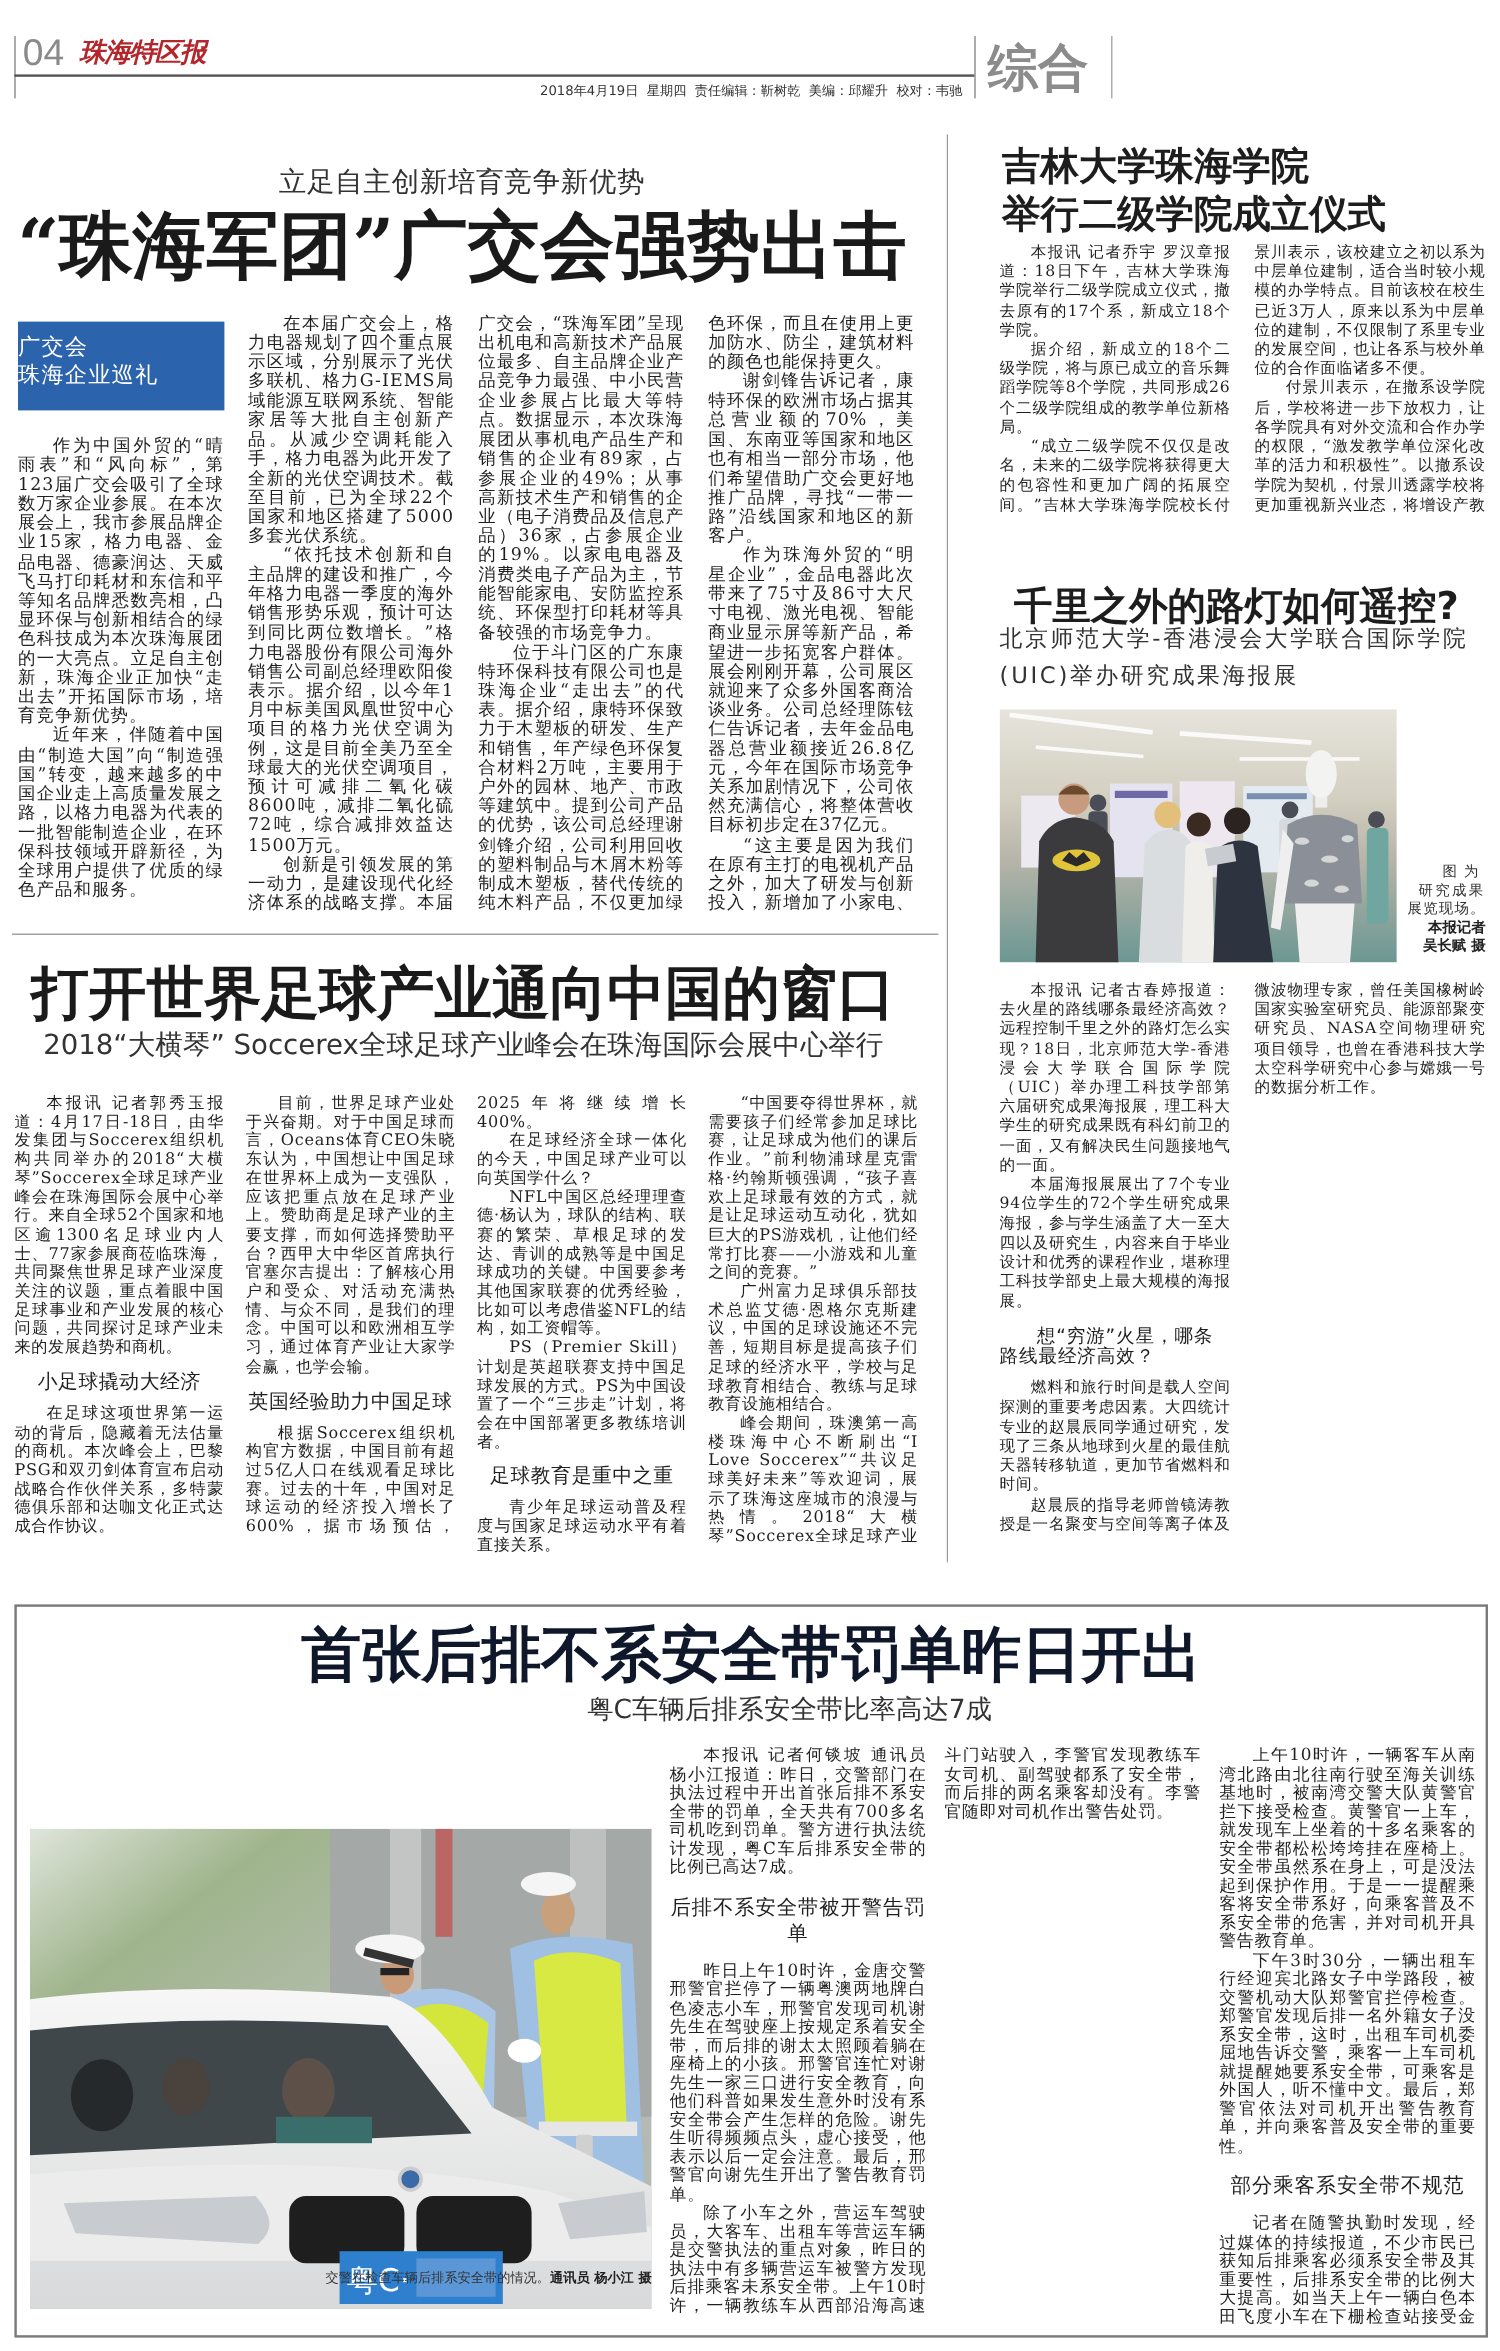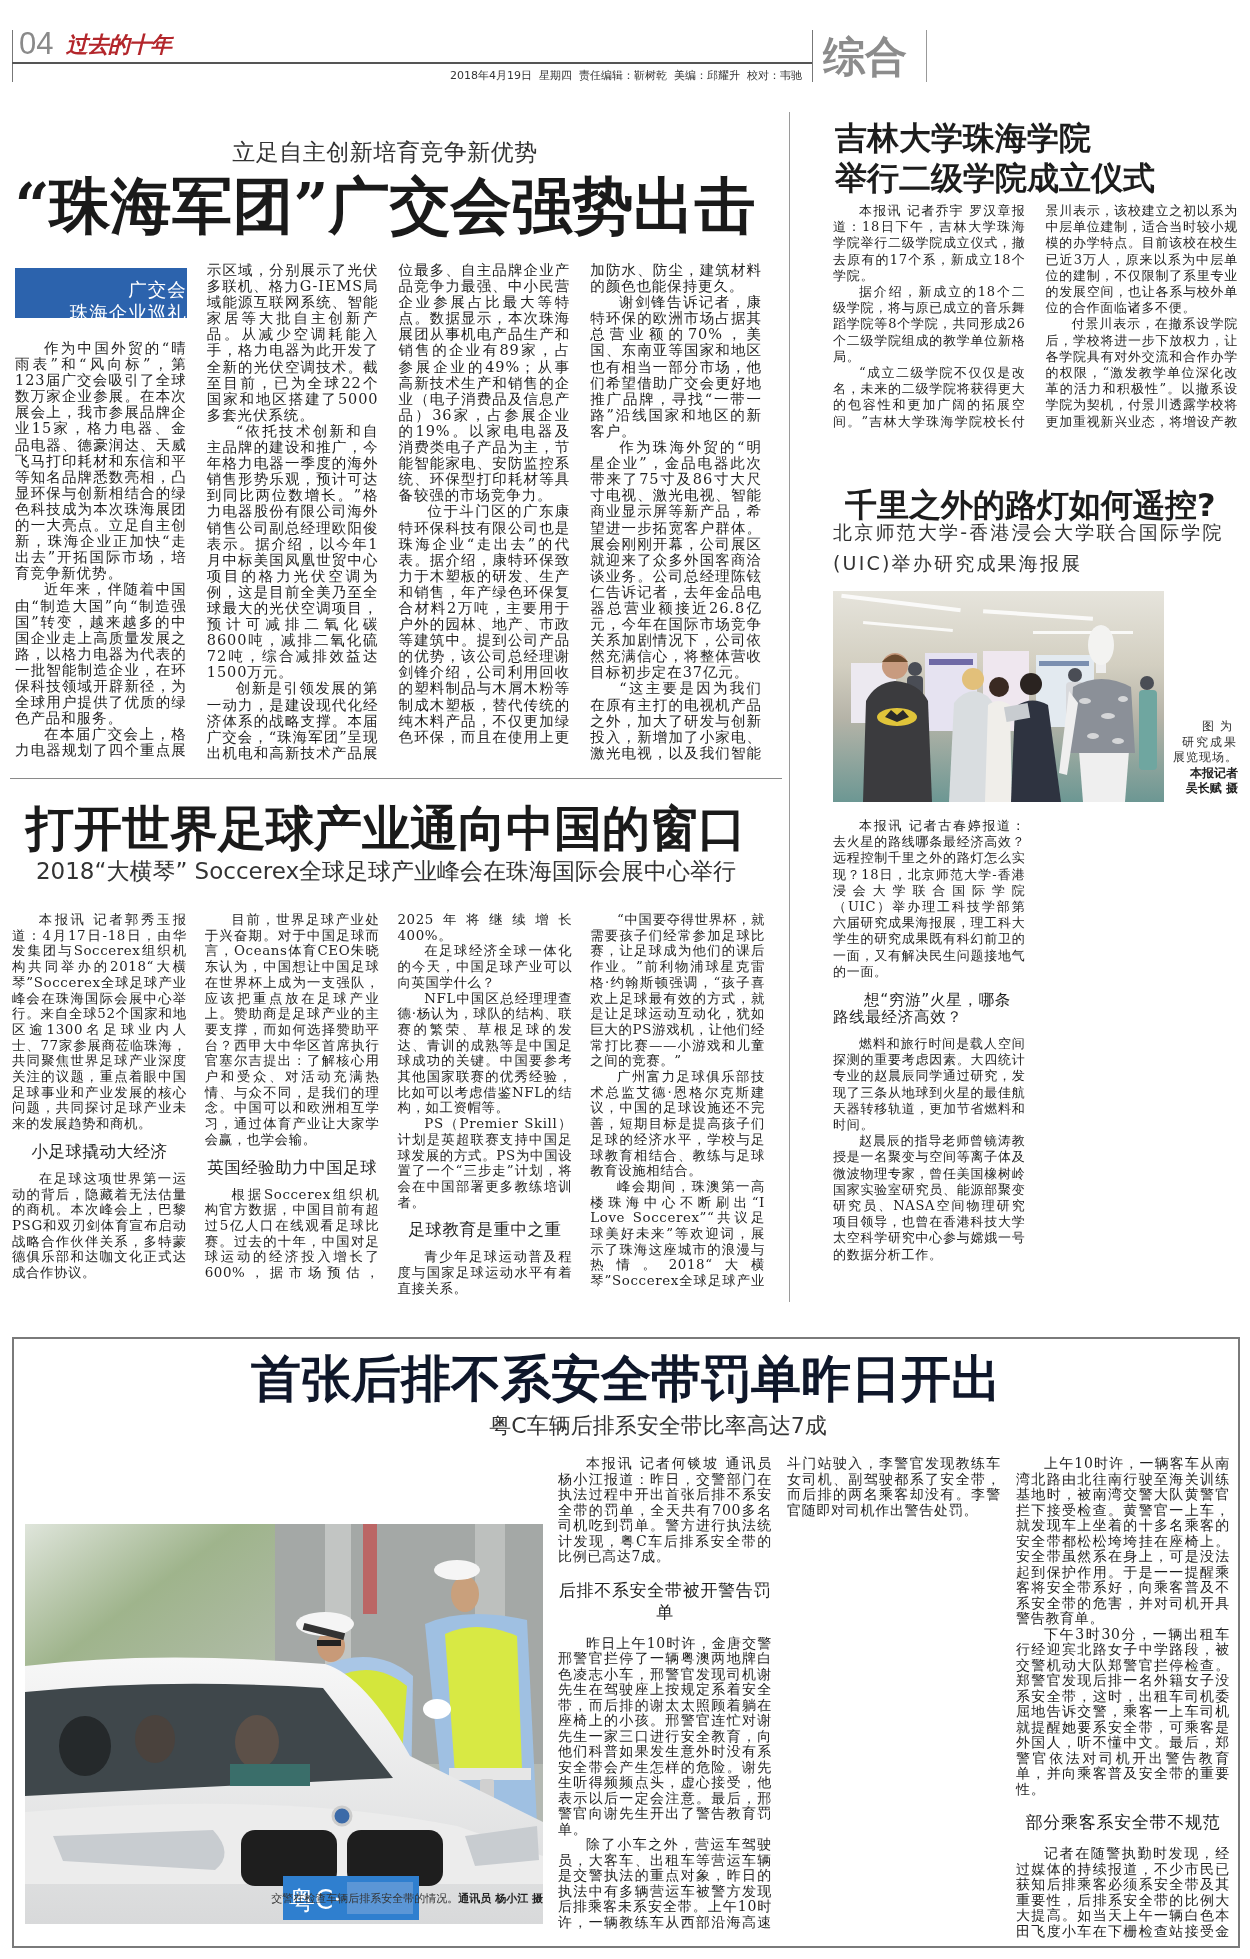--- a/index.html
+++ b/index.html
@@ -21,33 +21,33 @@
   .body p{margin:0;text-indent:2em;text-align:justify;}
   .body .sub{font-family:"DejaVu Sans",sans-serif;text-align:center;text-indent:0;break-inside:avoid;}
   .body .colbreak{break-before:column;-webkit-column-break-before:always;}
   .lead-body{column-count:4;column-gap:20px;column-fill:auto;font-size:14.5px;letter-spacing:0.9px;line-height:16.1px;overflow:hidden;}
   .fb-body{column-count:4;column-gap:18px;column-fill:auto;font-size:13.4px;letter-spacing:0.6px;line-height:15.7px;overflow:hidden;}
   .fb-body .sub{font-size:16.5px;line-height:20px;margin:10px 0 9px;letter-spacing:0.5px;}
   .rc-body{column-count:2;column-gap:20px;column-fill:auto;font-size:13px;letter-spacing:0.7px;line-height:16.2px;overflow:hidden;}
   .rc-body .sub-left{font-family:"DejaVu Sans",sans-serif;font-size:15.5px;line-height:17px;text-indent:2em;text-align:left;margin:12px 0 10px;}
   .belt-body{column-count:3;column-gap:15px;column-fill:auto;font-size:14px;letter-spacing:0.7px;line-height:15.5px;overflow:hidden;}
   .belt-body .sub{font-size:17px;line-height:22px;margin:14px 0 13px;}
-  .tag-box{background:#2c63ad;color:#fff;height:50px;margin:6px 0 22px;text-align:right;text-indent:0;
-           font-family:"DejaVu Sans",sans-serif;font-size:18.5px;line-height:23px;padding-top:10px;box-sizing:border-box;break-inside:avoid;letter-spacing:1px;padding-left:48px;}
+  .tag-box{background:#2c63ad;color:#fff;height:74px;margin:6px 0 22px;text-align:left;text-indent:0;
+           font-family:"DejaVu Sans",sans-serif;font-size:18.5px;line-height:23px;padding-top:10px;box-sizing:border-box;break-inside:avoid;letter-spacing:1px;}
   .caption{font-size:12px;line-height:15.5px;text-align:right;color:#333;}
   .caption .credit{font-family:"DejaVu Sans",sans-serif;font-weight:bold;color:#222;}
   .belt-box{border:2px solid #7a7a7a;box-sizing:border-box;}
 </style>
 </head>
 <body>
 
 <header>
   <div class="rule" style="left:12px;top:30px;width:1px;height:52px;background:#777;"></div>
   <div class="abs page-num" style="left:19px;top:27px;">04</div>
-  <div class="abs paper-name" style="left:66px;top:29px;color:#b3262b;">过去的十年</div>
+  <div class="abs paper-name" style="left:66px;top:29px;color:#b3262b;">珠海特区报</div>
   <div class="rule" style="left:12px;top:62px;width:800px;height:2px;background:#555;"></div>
   <div class="abs dateline" style="left:380px;top:69px;width:422px;">2018年4月19日  星期四  责任编辑：靳树乾  美编：邱耀升  校对：韦驰</div>
   <div class="rule" style="left:812px;top:30px;width:1px;height:52px;background:#777;"></div>
   <div class="abs section-label" style="left:823px;top:33px;">综合</div>
   <div class="rule" style="left:926px;top:30px;width:1px;height:52px;background:#999;"></div>
 </header>
 
 <div class="rule" style="left:789px;top:112px;width:1px;height:1190px;background:#9a9a9a;"></div>
 
 <article>
@@ -184,20 +184,21 @@
   </div>
   <div class="abs caption" style="left:1166px;top:719px;width:72px;">
     <div style="letter-spacing:6px;">图为</div>
     <div style="letter-spacing:2px;">研究成果</div>
     <div style="letter-spacing:1px;">展览现场。</div>
     <div class="credit">本报记者</div>
     <div class="credit">吴长赋 摄</div>
   </div>
   <div class="abs body rc-body" style="left:833px;top:818px;width:405px;height:472px;">
     <p>本报讯 记者古春婷报道：去火星的路线哪条最经济高效？远程控制千里之外的路灯怎么实现？18日，北京师范大学-香港浸会大学联合国际学院（UIC）举办理工科技学部第六届研究成果海报展，理工科大学生的研究成果既有科幻前卫的一面，又有解决民生问题接地气的一面。</p>
+    <p>本届海报展展出了7个专业94位学生的72个学生研究成果海报，参与学生涵盖了大一至大四以及研究生，内容来自于毕业设计和优秀的课程作业，堪称理工科技学部史上最大规模的海报展。</p>
     <p class="sub-left">想“穷游”火星，哪条路线最经济高效？</p>
     <p>燃料和旅行时间是载人空间探测的重要考虑因素。大四统计专业的赵晨辰同学通过研究，发现了三条从地球到火星的最佳航天器转移轨道，更加节省燃料和时间。</p>
     <p>赵晨辰的指导老师曾镜涛教授是一名聚变与空间等离子体及微波物理专家，曾任美国橡树岭国家实验室研究员、能源部聚变研究员、NASA空间物理研究项目领导，也曾在香港科技大学太空科学研究中心参与嫦娥一号的数据分析工作。</p>
 
   </div>
 </article>
 
 <article>
   <div class="abs belt-box" style="left:12px;top:1337px;width:1228px;height:611px;"></div>
   <h2 class="abs hl-sans" style="margin:0;left:12px;top:1350px;width:1228px;text-align:center;font-size:50px;line-height:58px;color:#0f172a;">首张后排不系安全带罚单昨日开出</h2>

